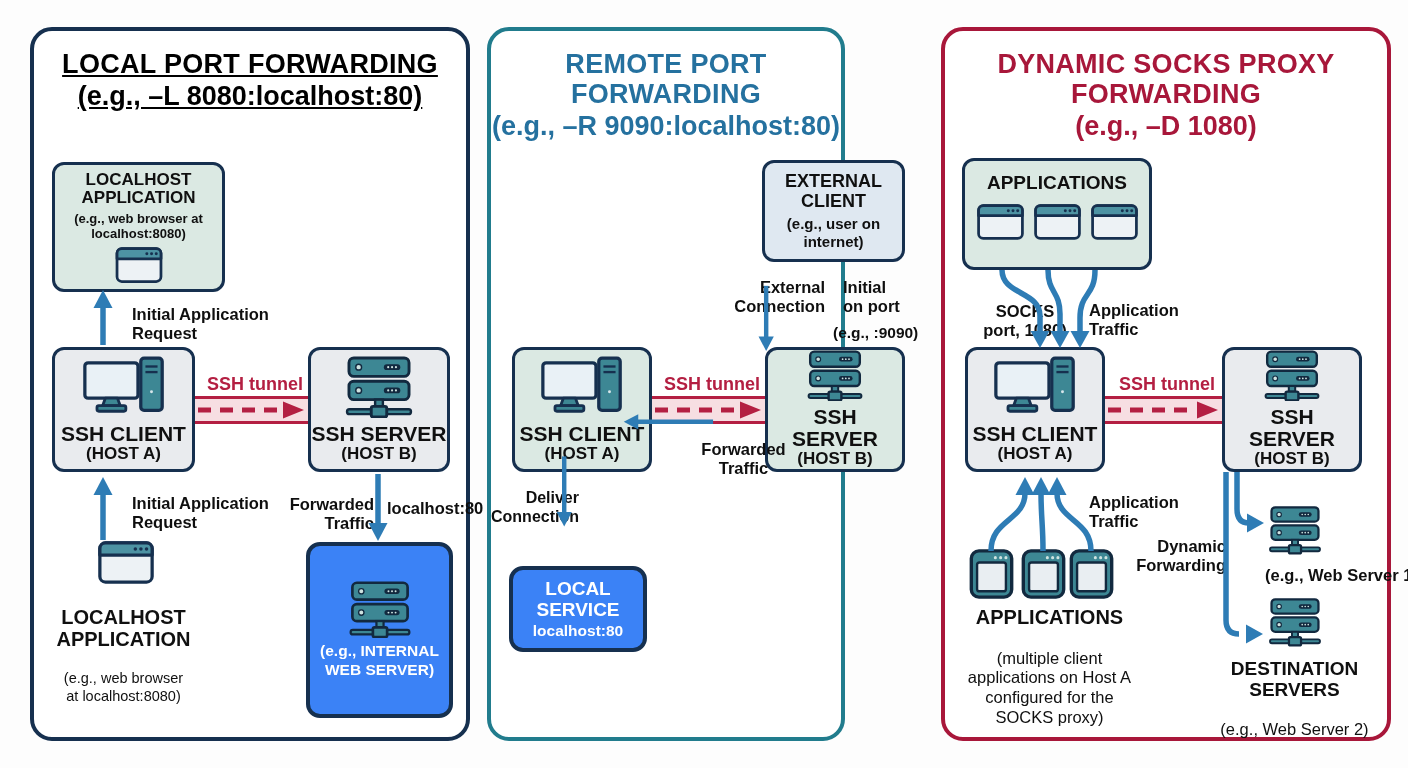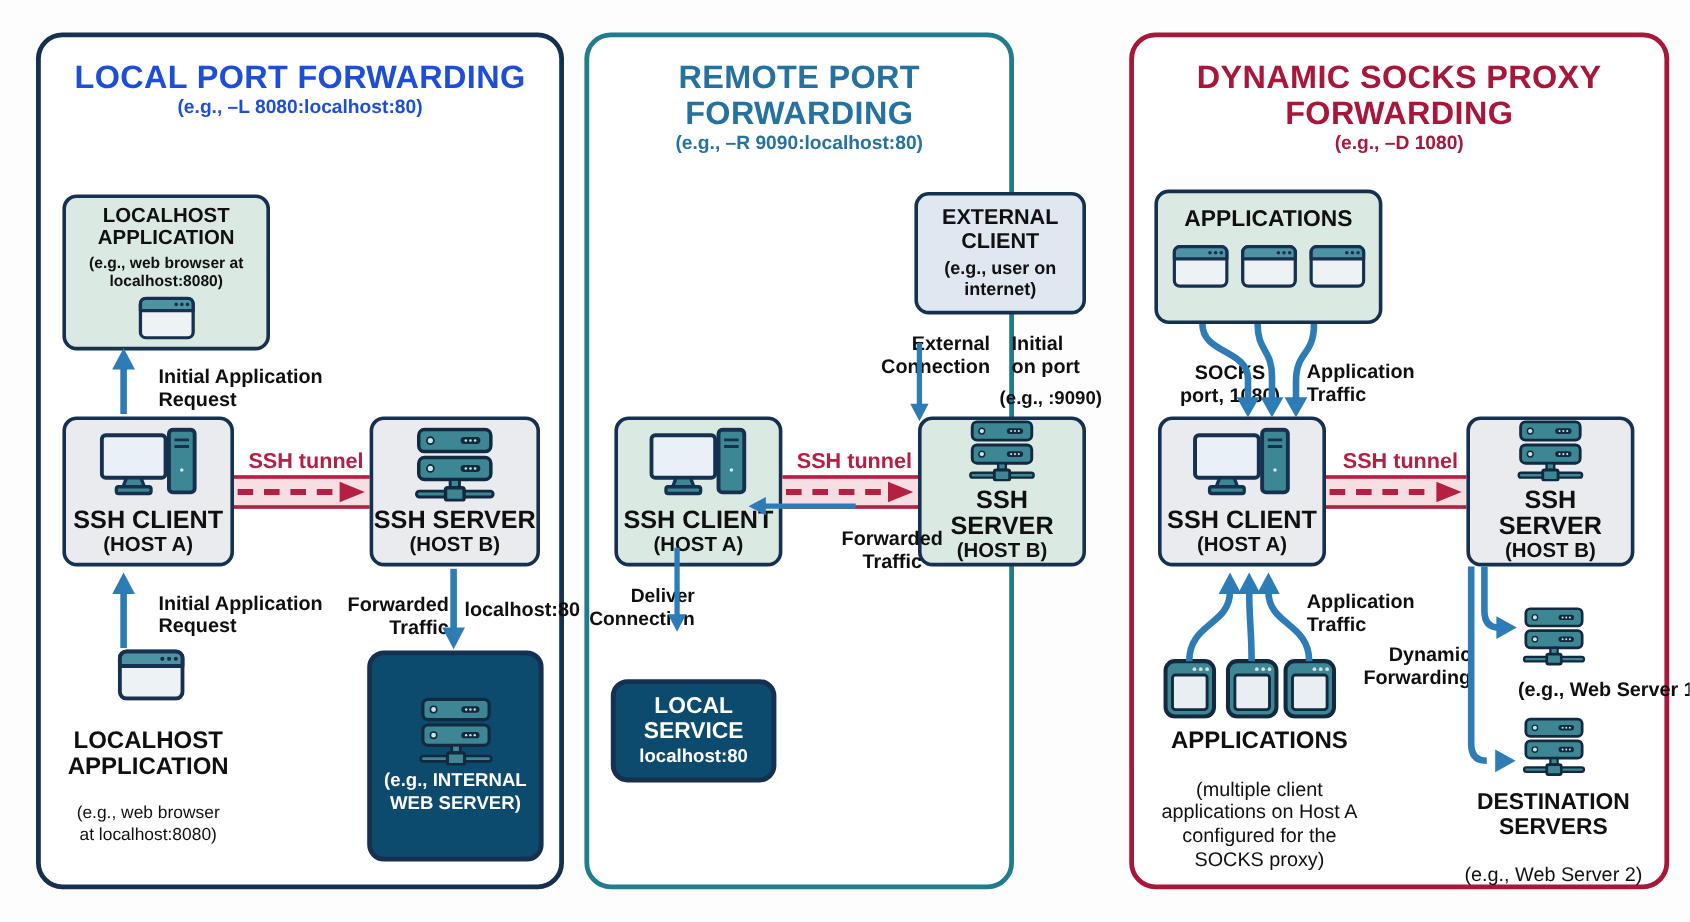--- a/index.html
+++ b/index.html
@@ -9,31 +9,31 @@
     font-family:"Liberation Sans", sans-serif;
     color:#101010;
   }
   .panel{position:absolute;top:27px;height:714px;background:#ffffff;border-radius:22px;box-sizing:border-box;}
   #panel-local{left:30px;width:440px;border:4px solid #16304f;}
   #panel-remote{left:487px;width:358px;border:4px solid #217c8d;}
   #panel-dynamic{left:941px;width:450px;border:4px solid #a8173a;}
 
   .title-wrap{position:absolute;top:18px;left:0;right:0;text-align:center;line-height:1.12;}
   .p-title{font-size:27px;font-weight:800;letter-spacing:.3px;}
-  .p-sub{font-size:16px;font-weight:600;margin-top:2px;}
-  #panel-local .p-title,#panel-local .p-sub{color:#1d4ed8;}
+  .p-sub{font-size:27px;font-weight:600;margin-top:2px;}
+  #panel-local .p-title,#panel-local .p-sub{color:#000000;text-decoration:underline;}
   #panel-remote .p-title,#panel-remote .p-sub{color:#25719f;}
   #panel-dynamic .p-title,#panel-dynamic .p-sub{color:#a8173a;}
 
   .box{position:absolute;box-sizing:border-box;border:3.5px solid #16304f;border-radius:12px;
        display:flex;flex-direction:column;align-items:center;justify-content:center;text-align:center;}
   .mint{background:#dbe9e3;}
   .grayb{background:#e9ebee;}
   .lblue{background:#dfe8f1;}
-  .blueb{background:#0c4a6e;color:#ffffff;border-width:4px;border-radius:14px;}
+  .blueb{background:#3b82f6;color:#ffffff;border-width:4px;border-radius:14px;}
 
   .host-title{font-size:21px;font-weight:800;line-height:1.05;margin-top:5px;}
   .host-sub{font-size:17px;font-weight:600;line-height:1.1;}
   .sm-title{font-size:17px;font-weight:800;line-height:1.08;}
   .sm-desc{font-size:13px;font-weight:600;line-height:1.2;margin-top:3px;}
   .md-title{font-size:18px;font-weight:800;line-height:1.12;}
   .md-desc{font-size:15px;font-weight:600;line-height:1.18;margin-top:4px;}
   .wh-title{font-size:19px;font-weight:800;line-height:1.12;color:#fff;}
   .wh-desc{font-size:15.5px;font-weight:600;line-height:1.18;color:#fff;margin-top:4px;}
 

